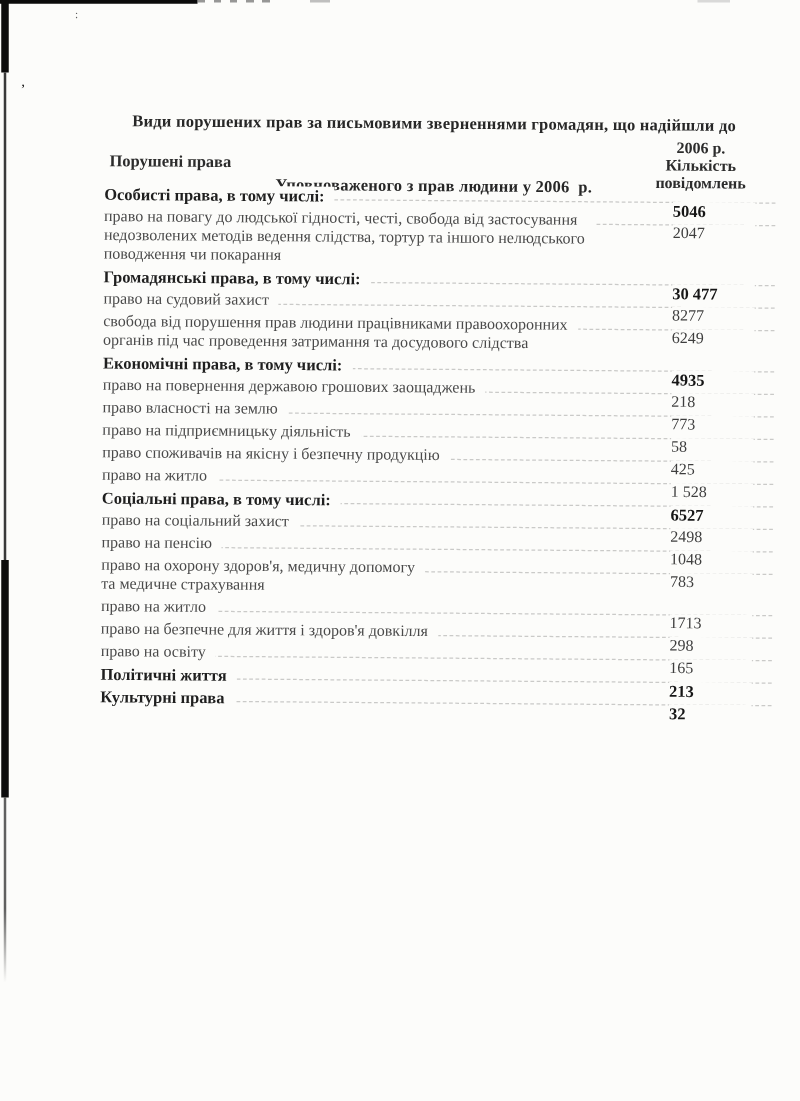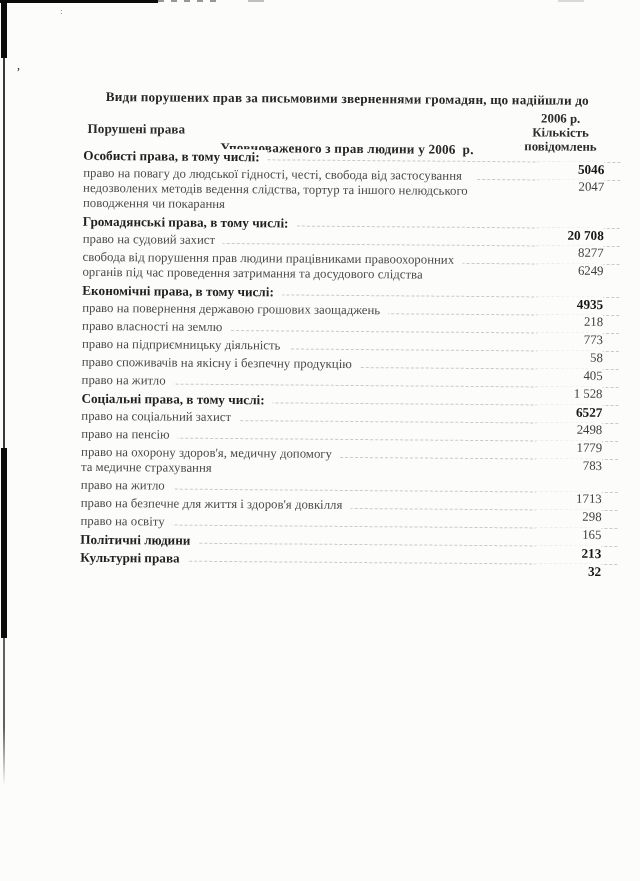--- a/index.html
+++ b/index.html
@@ -30,21 +30,21 @@
   }
   .row::before{
     content:"";position:absolute;left:4px;right:-16px;top:10px;
     border-top:1px dashed rgba(95,95,95,0.32);
   }
   .row .label{
     position:relative;background:#fcfcfa;max-width:432px;
     white-space:pre-line;padding-right:8px;
   }
   .row .value{
-    position:relative;background:#fcfcfa;flex:0 0 66px;text-align:right;
+    position:relative;background:#fcfcfa;flex:0 0 66px;text-align:left;
     transform:translateY(10px);color:#3e3e3e;
   }
   .row.section{font-weight:bold;color:#1f1f1f;font-size:13.2px;margin-top:2px;}
   .row.section .value{color:#161616;}
 
   
   .art{position:absolute;pointer-events:none;}
   .art-top-line{top:0;left:0;width:158px;height:3px;background:#0b0b0b;}
   .art-top-tail{top:0;left:158px;width:58px;height:2px;opacity:.55;
     background:repeating-linear-gradient(90deg,#444 0 6px,transparent 6px 13px);}
@@ -93,21 +93,21 @@
         <span class="value">5046</span>
       </div>
       <div class="row">
         <span class="label">право на повагу до людської гідності, честі, свобода від  застосування
 недозволених методів ведення слідства, тортур та іншого нелюдського
 поводження чи покарання</span>
         <span class="value">2047</span>
       </div>
       <div class="row section">
         <span class="label">Громадянські права, в тому числі:</span>
-        <span class="value">20 708</span>
+        <span class="value">30 477</span>
       </div>
       <div class="row">
         <span class="label">право на судовий захист</span>
         <span class="value">8277</span>
       </div>
       <div class="row">
         <span class="label">свобода від порушення прав людини працівниками правоохоронних
 органів під час проведення затримання та досудового слідства</span>
         <span class="value">6249</span>
       </div>
@@ -122,57 +122,57 @@
       <div class="row">
         <span class="label">право власності на землю</span>
         <span class="value">773</span>
       </div>
       <div class="row">
         <span class="label">право на підприємницьку діяльність</span>
         <span class="value">58</span>
       </div>
       <div class="row">
         <span class="label">право споживачів на якісну і безпечну продукцію</span>
-        <span class="value">405</span>
+        <span class="value">425</span>
       </div>
       <div class="row">
         <span class="label">право на житло</span>
         <span class="value">1 528</span>
       </div>
       <div class="row section">
         <span class="label">Соціальні права, в тому числі:</span>
         <span class="value">6527</span>
       </div>
       <div class="row">
         <span class="label">право на соціальний захист</span>
         <span class="value">2498</span>
       </div>
       <div class="row">
         <span class="label">право на пенсію</span>
-        <span class="value">1779</span>
+        <span class="value">1048</span>
       </div>
       <div class="row">
         <span class="label">право на охорону здоров'я, медичну допомогу
 та медичне страхування</span>
         <span class="value">783</span>
       </div>
       <div class="row">
         <span class="label">право на житло</span>
         <span class="value">1713</span>
       </div>
       <div class="row">
         <span class="label">право на безпечне для життя і здоров'я довкілля</span>
         <span class="value">298</span>
       </div>
       <div class="row">
         <span class="label">право на освіту</span>
         <span class="value">165</span>
       </div>
       <div class="row section">
-        <span class="label">Політичні людини</span>
+        <span class="label">Політичні життя</span>
         <span class="value">213</span>
       </div>
       <div class="row section">
         <span class="label">Культурні права</span>
         <span class="value">32</span>
       </div>
     </div>
 
 </div>
 

